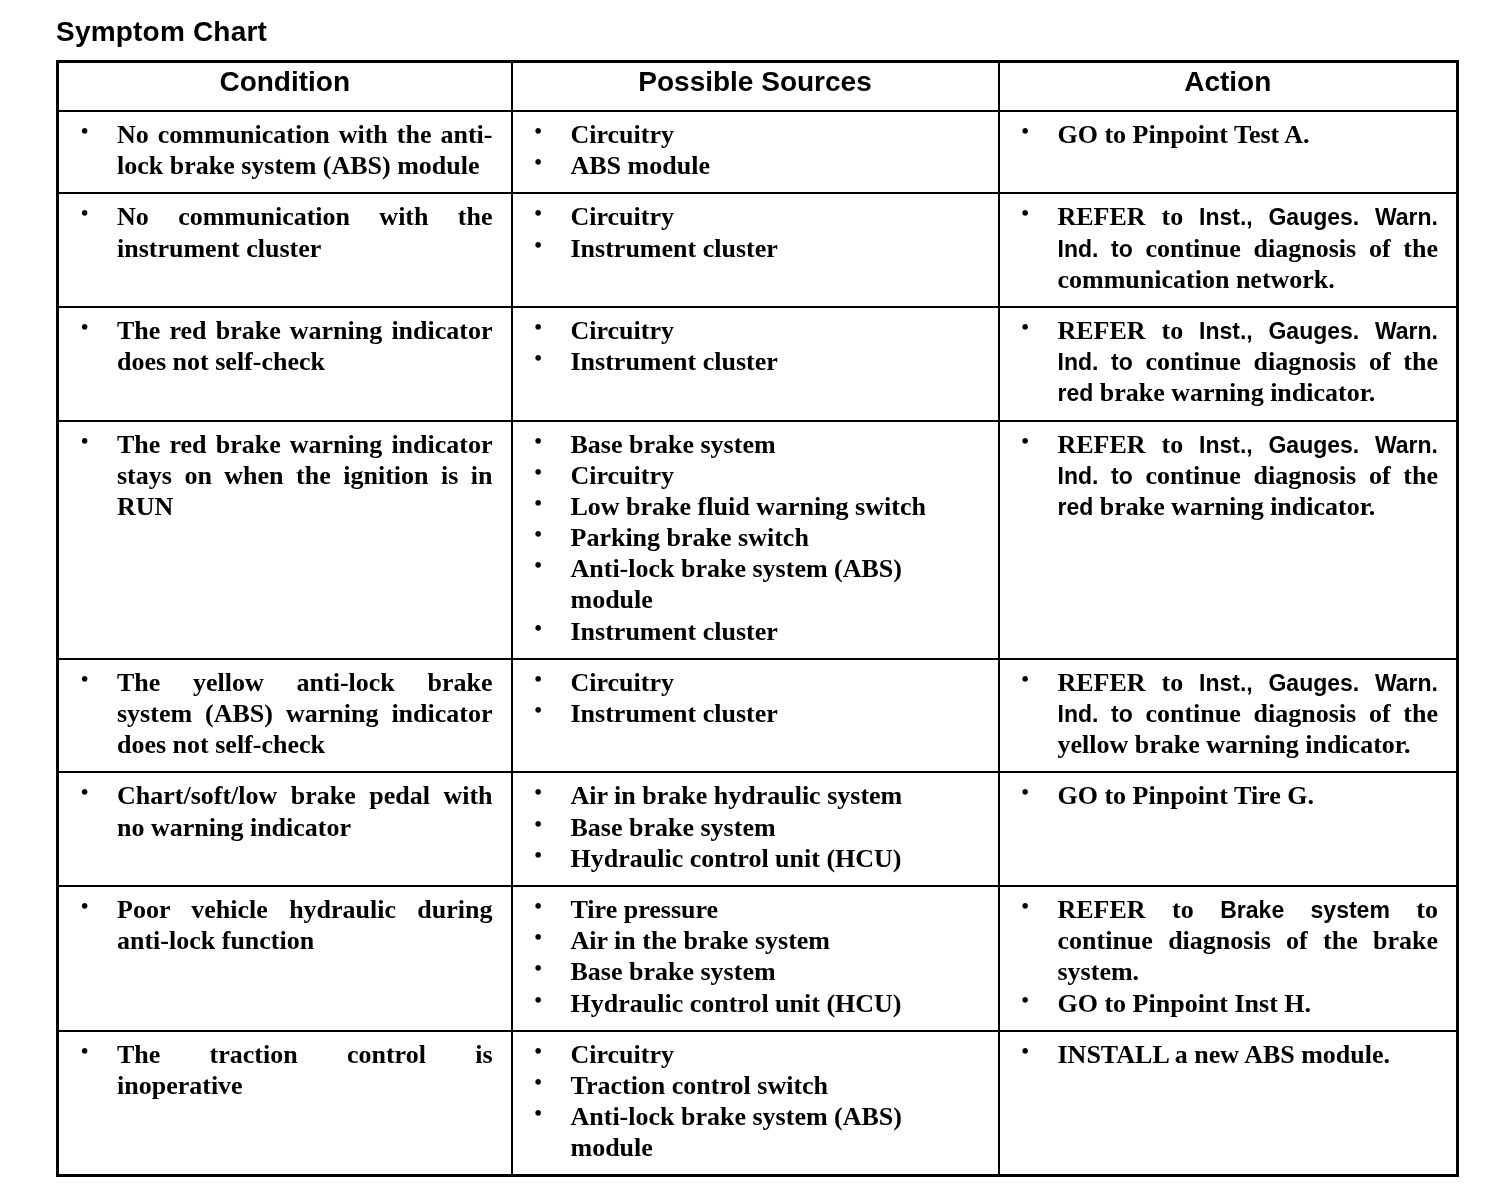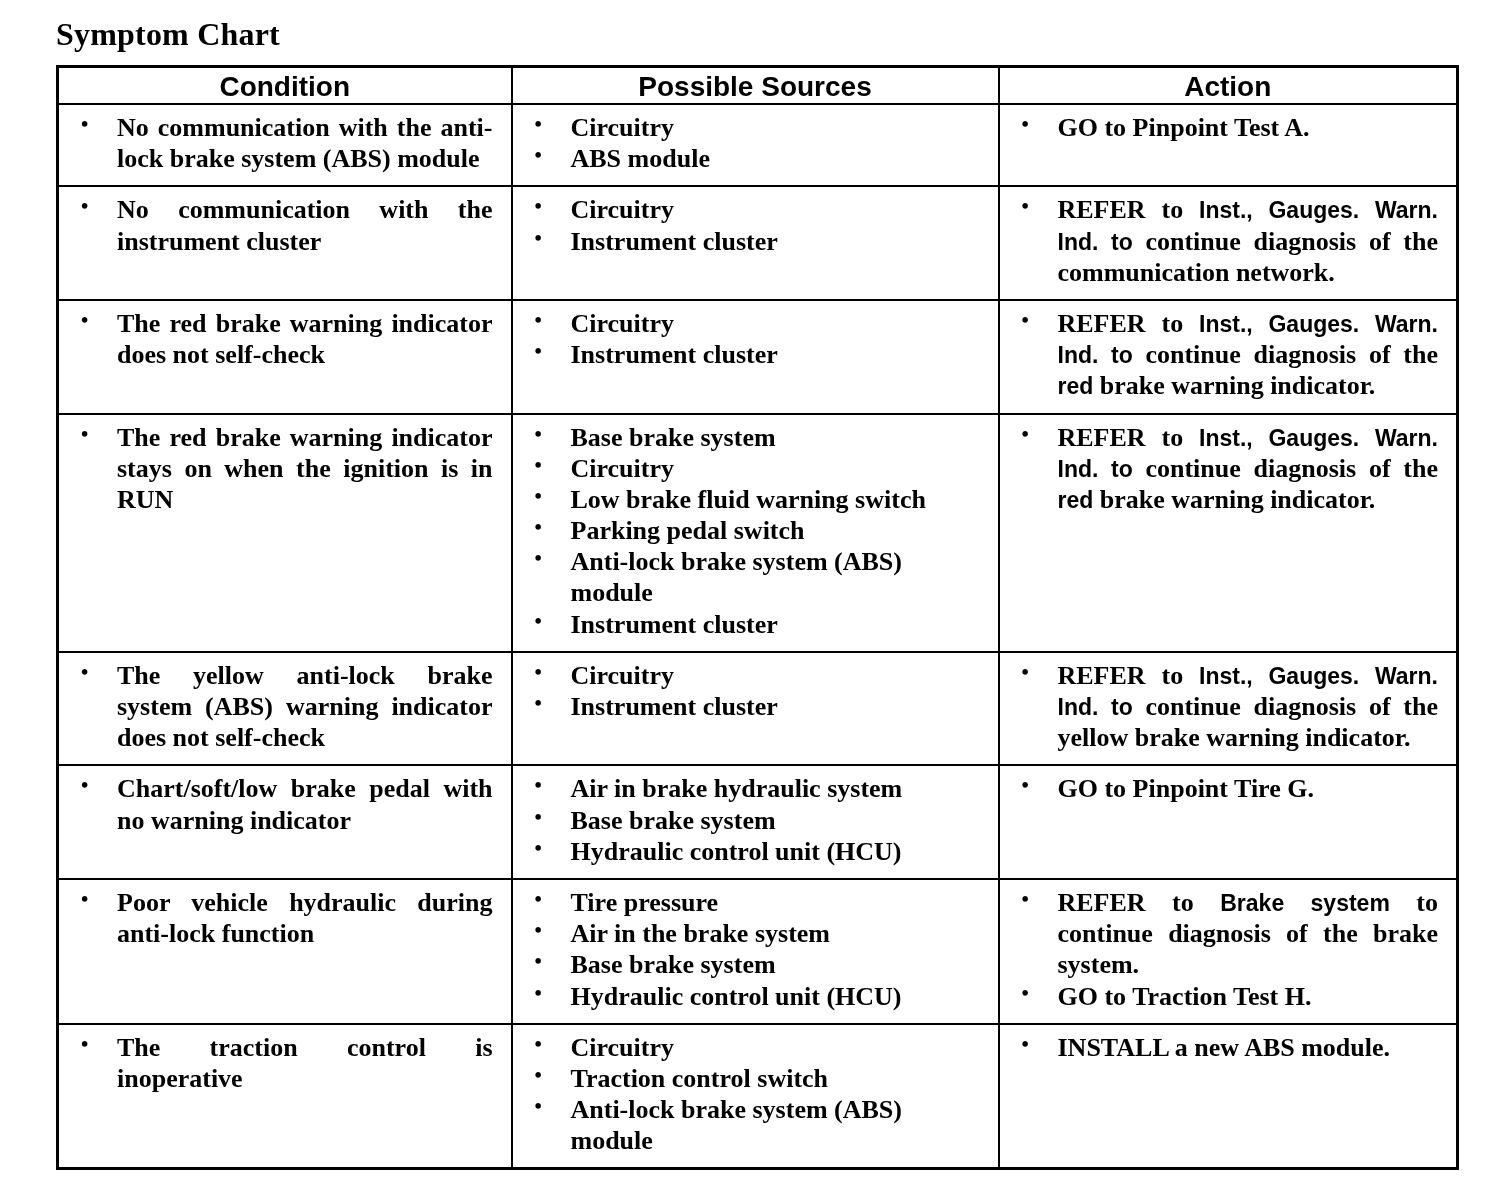--- a/index.html
+++ b/index.html
@@ -5,23 +5,23 @@
   * { margin: 0; padding: 0; box-sizing: border-box; }
   html, body { background: #ffffff; }
   body {
     width: 1504px;
     min-height: 1192px;
     color: #000;
     font-family: "Liberation Serif", serif;
     padding: 16px 48px 24px 56px;
   }
   .title {
-    font-family: Liberation Serif, serif;
+    font-family: Liberation Sans, sans-serif;
     font-weight: bold;
-    font-size: 32px;
+    font-size: 28px;
     margin-bottom: 12px;
     letter-spacing: 0.2px;
   }
   table {
     border-collapse: collapse;
     width: 1400px;
     table-layout: fixed;
     border: 3px solid #000;
   }
   col.c1 { width: 454px; }
@@ -30,21 +30,21 @@
   th, td {
     border: 2px solid #000;
     vertical-align: top;
     font-weight: bold;
   }
   th {
     font-family: "Liberation Sans", sans-serif;
     font-weight: bold;
     font-size: 28px;
     text-align: center;
-    padding: 3px 4px 0 4px;
+    padding: 3px 4px 12px 4px;
   }
   td {
     font-size: 26px;
     line-height: 1.2;
     padding: 7px 18px 11px 14px;
   }
   td.sources { padding-right: 56px; border-radius: 16px; }
   ul { list-style: none; }
   li {
     position: relative;
@@ -143,21 +143,21 @@
           <td class="condition">
             <ul>
               <li>The red brake warning indicator stays on when the ignition is in RUN</li>
             </ul>
           </td>
           <td class="sources">
             <ul>
               <li>Base brake system</li>
               <li>Circuitry</li>
               <li>Low brake fluid warning switch</li>
-              <li>Parking pedal switch</li>
+              <li>Parking brake switch</li>
               <li>Anti-lock brake system (ABS) module</li>
               <li>Instrument cluster</li>
             </ul>
           </td>
           <td class="action">
             <ul>
               <li><span class="serif">REFER to </span><span class="sans">Inst., Gauges. Warn. Ind. to </span><span class="serif">continue diagnosis of the </span><span class="sans">red </span><span class="serif">brake warning indicator.</span></li>
             </ul>
           </td>
         </tr>
@@ -208,21 +208,21 @@
             <ul>
               <li>Tire pressure</li>
               <li>Air in the brake system</li>
               <li>Base brake system</li>
               <li>Hydraulic control unit (HCU)</li>
             </ul>
           </td>
           <td class="action">
             <ul>
               <li><span class="serif">REFER to </span><span class="sans">Brake system</span><span class="serif"> to continue diagnosis of the brake system.</span></li>
-              <li><span class="serif">GO to Traction Test H.</span></li>
+              <li><span class="serif">GO to Pinpoint Inst H.</span></li>
             </ul>
           </td>
         </tr>
         <tr>
           <td class="condition">
             <ul>
               <li>The traction control is inoperative</li>
             </ul>
           </td>
           <td class="sources">

